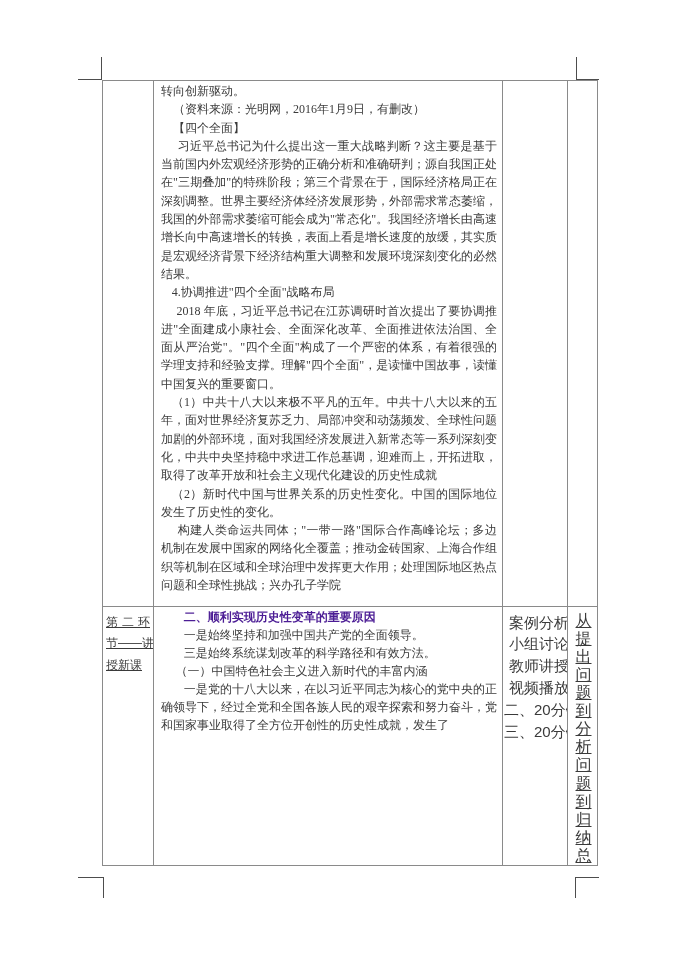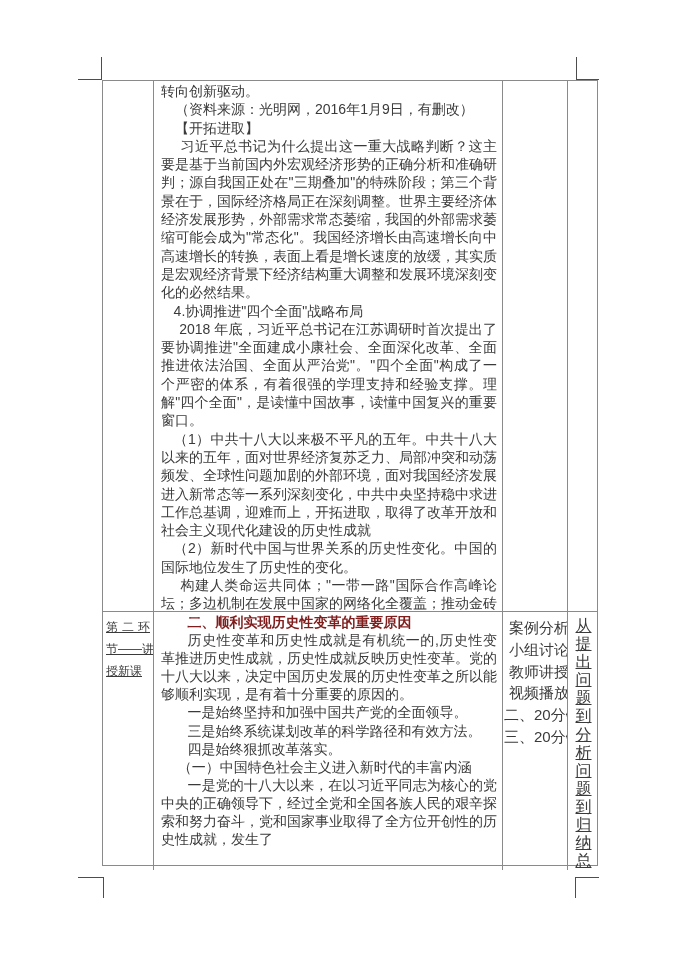--- a/index.html
+++ b/index.html
@@ -21,25 +21,25 @@
   #row1{height:531px;border-bottom:1px solid #8a8a8a;}
   #row2{flex:1;}
   .cell{box-sizing:border-box;overflow:hidden;}
   .c1{width:50px;}
   .c2{width:349px;border-left:1px solid #8a8a8a;padding:1px 5px 0 7px;}
   .c3{width:65px;border-left:1px solid #8a8a8a;padding:5px 2px 0 6px;}
   .c4{flex:1;border-left:1px solid #8a8a8a;text-align:center;padding-top:5px;}
 
   
   .para{
-    font-size:14px;line-height:18.3px;
-    text-align:justify;word-break:break-all;
+    font-size:12px;line-height:18.3px;
+    text-align:justify;word-break:break-all;font-family:Liberation Serif, serif;
   }
   #row2 .para{line-height:18.1px;}
-  .bold{font-weight:bold;color:#7f1d1d;}
+  .bold{font-weight:bold;color:#4c1d95;}
 
   
   .stage{padding:5px 3px 0 3px;font-size:12px;line-height:21.8px;text-decoration:underline;}
   .stage-line{white-space:nowrap;}
   .stage-line:first-child{text-align:justify;text-align-last:justify;white-space:normal;}
 
   
   .method-line{font-size:15px;line-height:21.8px;white-space:nowrap;}
   .time-line{margin-left:-5px;}
 
@@ -61,44 +61,42 @@
 <div class="mark" style="left:575px;top:877px;width:24px;height:1px;"></div>
 <div class="mark" style="left:575px;top:877px;width:1px;height:21px;"></div>
 
 <div id="doc-table">
 
   <div class="trow" id="row1">
     <div class="cell c1"></div>
     <div class="cell c2">
         <div class="para" style="text-indent: 0em;">转向创新驱动。</div>
         <div class="para" style="text-indent: 1em;">（资料来源：光明网，2016年1月9日，有删改）</div>
-        <div class="para" style="text-indent: 1em;">【开拓进取】</div>
+        <div class="para" style="text-indent: 1em;">【四个全面】</div>
         <div class="para" style="text-indent: 1.4em;">习近平总书记为什么提出这一重大战略判断？这主要是基于当前国内外宏观经济形势的正确分析和准确研判；源自我国正处在"三期叠加"的特殊阶段；第三个背景在于，国际经济格局正在深刻调整。世界主要经济体经济发展形势，外部需求常态萎缩，我国的外部需求萎缩可能会成为"常态化"。我国经济增长由高速增长向中高速增长的转换，表面上看是增长速度的放缓，其实质是宏观经济背景下经济结构重大调整和发展环境深刻变化的必然结果。</div>
         <div class="para" style="text-indent: 0.9em;">4.协调推进"四个全面"战略布局</div>
         <div class="para" style="text-indent: 1.3em;">2018 年底，习近平总书记在江苏调研时首次提出了要协调推进"全面建成小康社会、全面深化改革、全面推进依法治国、全面从严治党"。"四个全面"构成了一个严密的体系，有着很强的学理支持和经验支撑。理解"四个全面"，是读懂中国故事，读懂中国复兴的重要窗口。</div>
         <div class="para" style="text-indent: 0.9em;">（1）中共十八大以来极不平凡的五年。中共十八大以来的五年，面对世界经济复苏乏力、局部冲突和动荡频发、全球性问题加剧的外部环境，面对我国经济发展进入新常态等一系列深刻变化，中共中央坚持稳中求进工作总基调，迎难而上，开拓进取，取得了改革开放和社会主义现代化建设的历史性成就</div>
         <div class="para" style="text-indent: 0.9em;">（2）新时代中国与世界关系的历史性变化。中国的国际地位发生了历史性的变化。</div>
         <div class="para" style="text-indent: 1.4em;">构建人类命运共同体；"一带一路"国际合作高峰论坛；多边机制在发展中国家的网络化全覆盖；推动金砖国家、上海合作组织等机制在区域和全球治理中发挥更大作用；处理国际地区热点问题和全球性挑战；兴办孔子学院</div>
       </div>
     <div class="cell c3"></div>
     <div class="cell c4"></div>
   </div>
 
   <div class="trow" id="row2">
     <div class="cell c1 stage">
         <div class="stage-line">第二环</div>
         <div class="stage-line">节——讲</div>
         <div class="stage-line">授新课</div>
       </div>
     <div class="cell c2">
         <div class="para bold" style="text-indent: 1.9em;">二、顺利实现历史性变革的重要原因</div>
-        <div class="para" style="text-indent: 1.9em;">历史性变革和历史性成就是有机统一的,历史性变革推进历史性成就，历史性成就反映历史性变革。党的十八大以来，决定中国历史发展的历史性变革之所以能够顺利实现，是有着十分重要的原因的。</div>
         <div class="para" style="text-indent: 1.9em;">一是始终坚持和加强中国共产党的全面领导。</div>
         <div class="para" style="text-indent: 1.9em;">三是始终系统谋划改革的科学路径和有效方法。</div>
-        <div class="para" style="text-indent: 1.9em;">四是始终狠抓改革落实。</div>
         <div class="para" style="text-indent: 1.2em;">（一）中国特色社会主义进入新时代的丰富内涵</div>
         <div class="para" style="text-indent: 1.9em;">一是党的十八大以来，在以习近平同志为核心的党中央的正确领导下，经过全党和全国各族人民的艰辛探索和努力奋斗，党和国家事业取得了全方位开创性的历史性成就，发生了</div>
       </div>
     <div class="cell c3">
       <div>
           <div class="method-line">案例分析；</div>
           <div class="method-line">小组讨论；</div>
           <div class="method-line">教师讲授；</div>
           <div class="method-line">视频播放。</div>
         </div>

